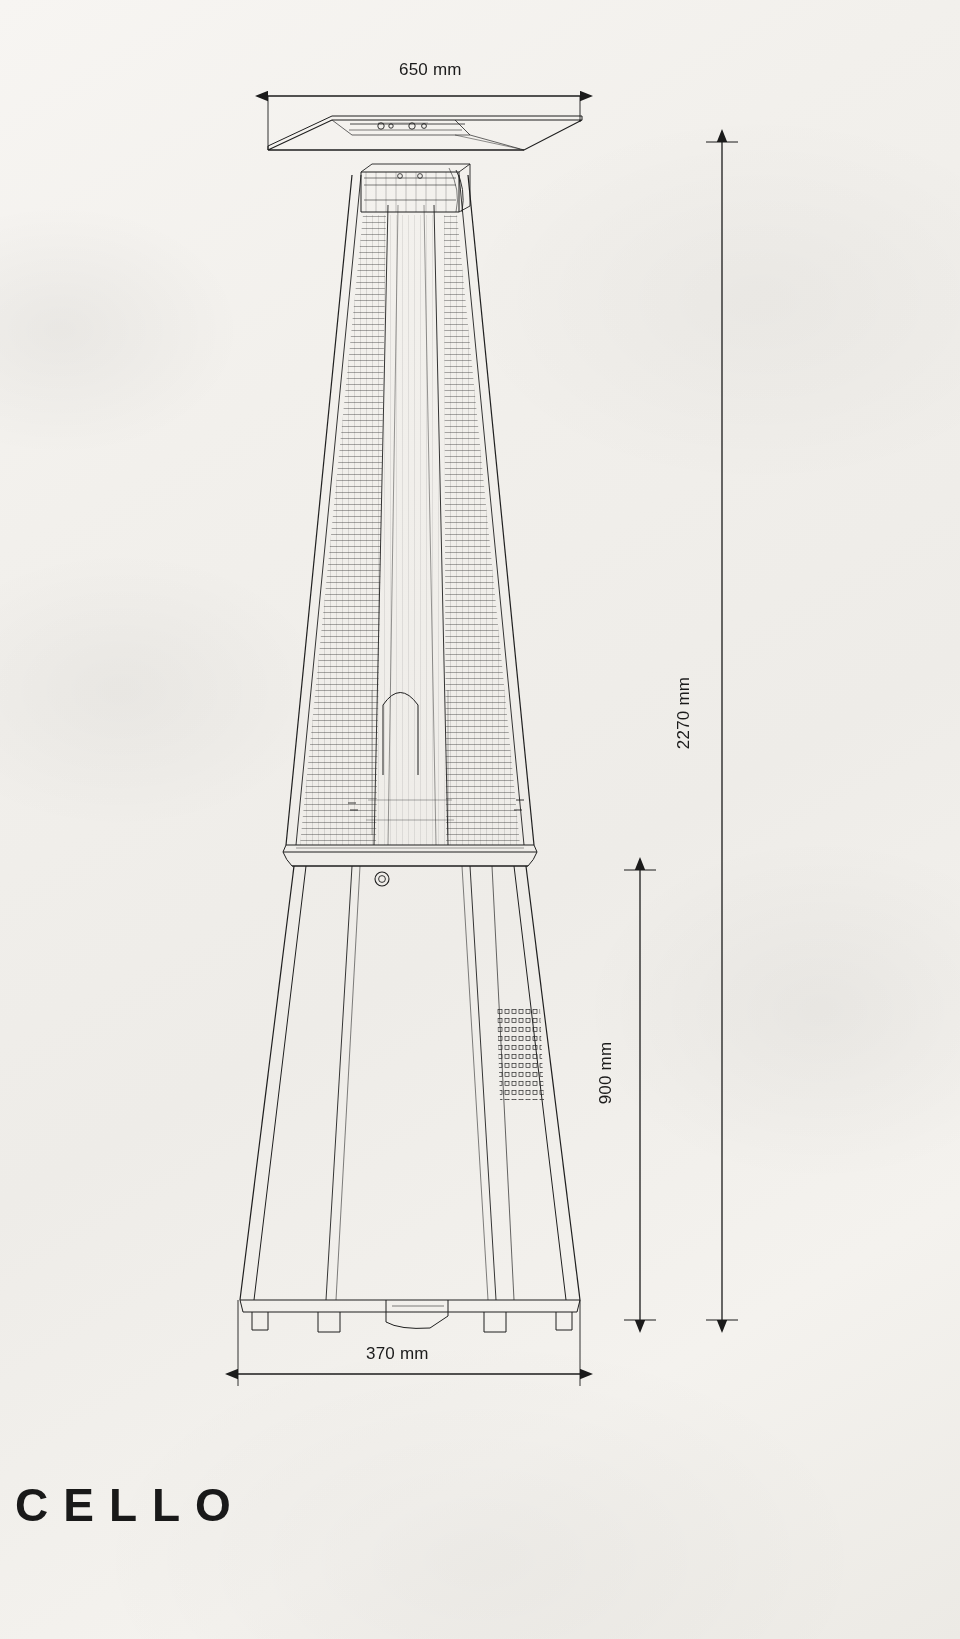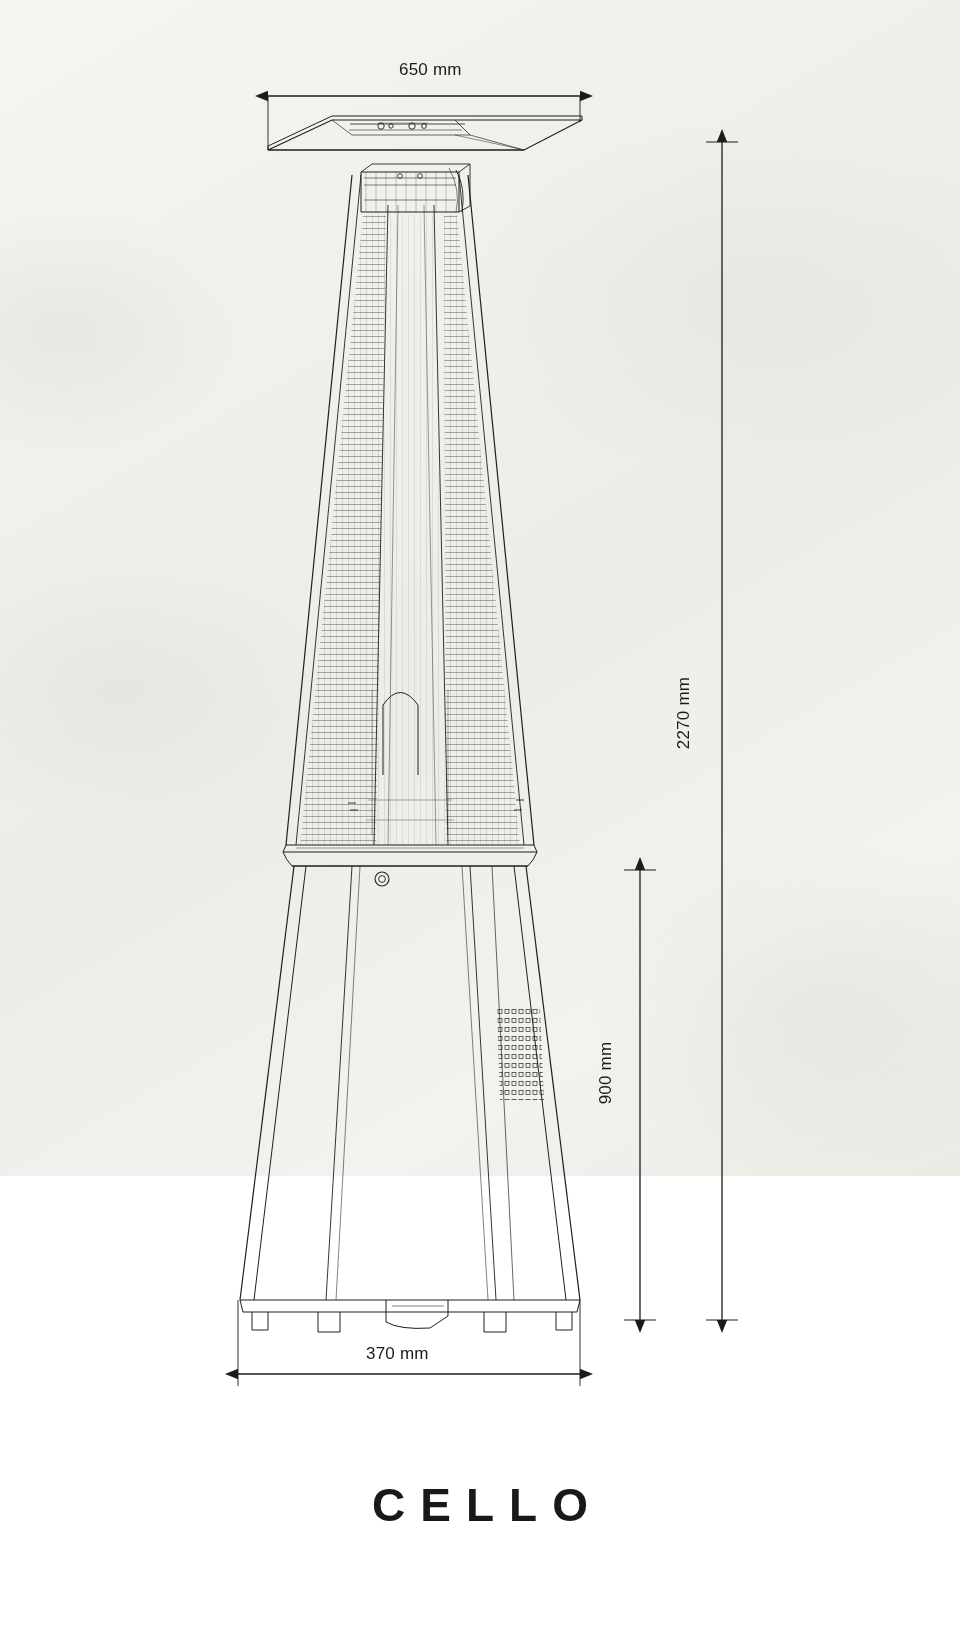--- a/index.html
+++ b/index.html
@@ -9,21 +9,21 @@
   }
   body {
     width: 960px;
     height: 1639px;
     overflow: hidden;
     font-family: "Liberation Sans", sans-serif;
   }
   #sheet {
     position: relative;
     width: 960px;
-    height: 1176px;
+    height: 1639px;
     
     background:
       radial-gradient(ellipse 260px 180px at 60px 330px, rgba(0,0,0,0.045), rgba(0,0,0,0) 70%),
       radial-gradient(ellipse 300px 200px at 120px 690px, rgba(0,0,0,0.035), rgba(0,0,0,0) 70%),
       radial-gradient(ellipse 330px 240px at 820px 1010px, rgba(0,0,0,0.040), rgba(0,0,0,0) 72%),
       radial-gradient(ellipse 420px 260px at 760px 300px, rgba(0,0,0,0.030), rgba(0,0,0,0) 72%),
       radial-gradient(ellipse 520px 300px at 480px 1560px, rgba(0,0,0,0.030), rgba(0,0,0,0) 75%),
       linear-gradient(150deg, #f7f5f2 0%, #f2f0ec 25%, #eeece8 55%, #f4f2ee 80%, #eceae5 100%);
   }
   #drawing {
@@ -40,21 +40,20 @@
     white-space: nowrap;
   }
   .dim-label.vertical {
     transform-origin: 50% 50%;
   }
   #brand {
     position: absolute;
     left: 0;
     right: 0;
     top: 1478px;
-    text-align: center;
     font-size: 46px;
     font-weight: bold;
     letter-spacing: 15px;
     color: #191919;
     font-family: "Liberation Sans", sans-serif;
     text-indent: 15px;
   }
 </style>
 </head>
 <body>

